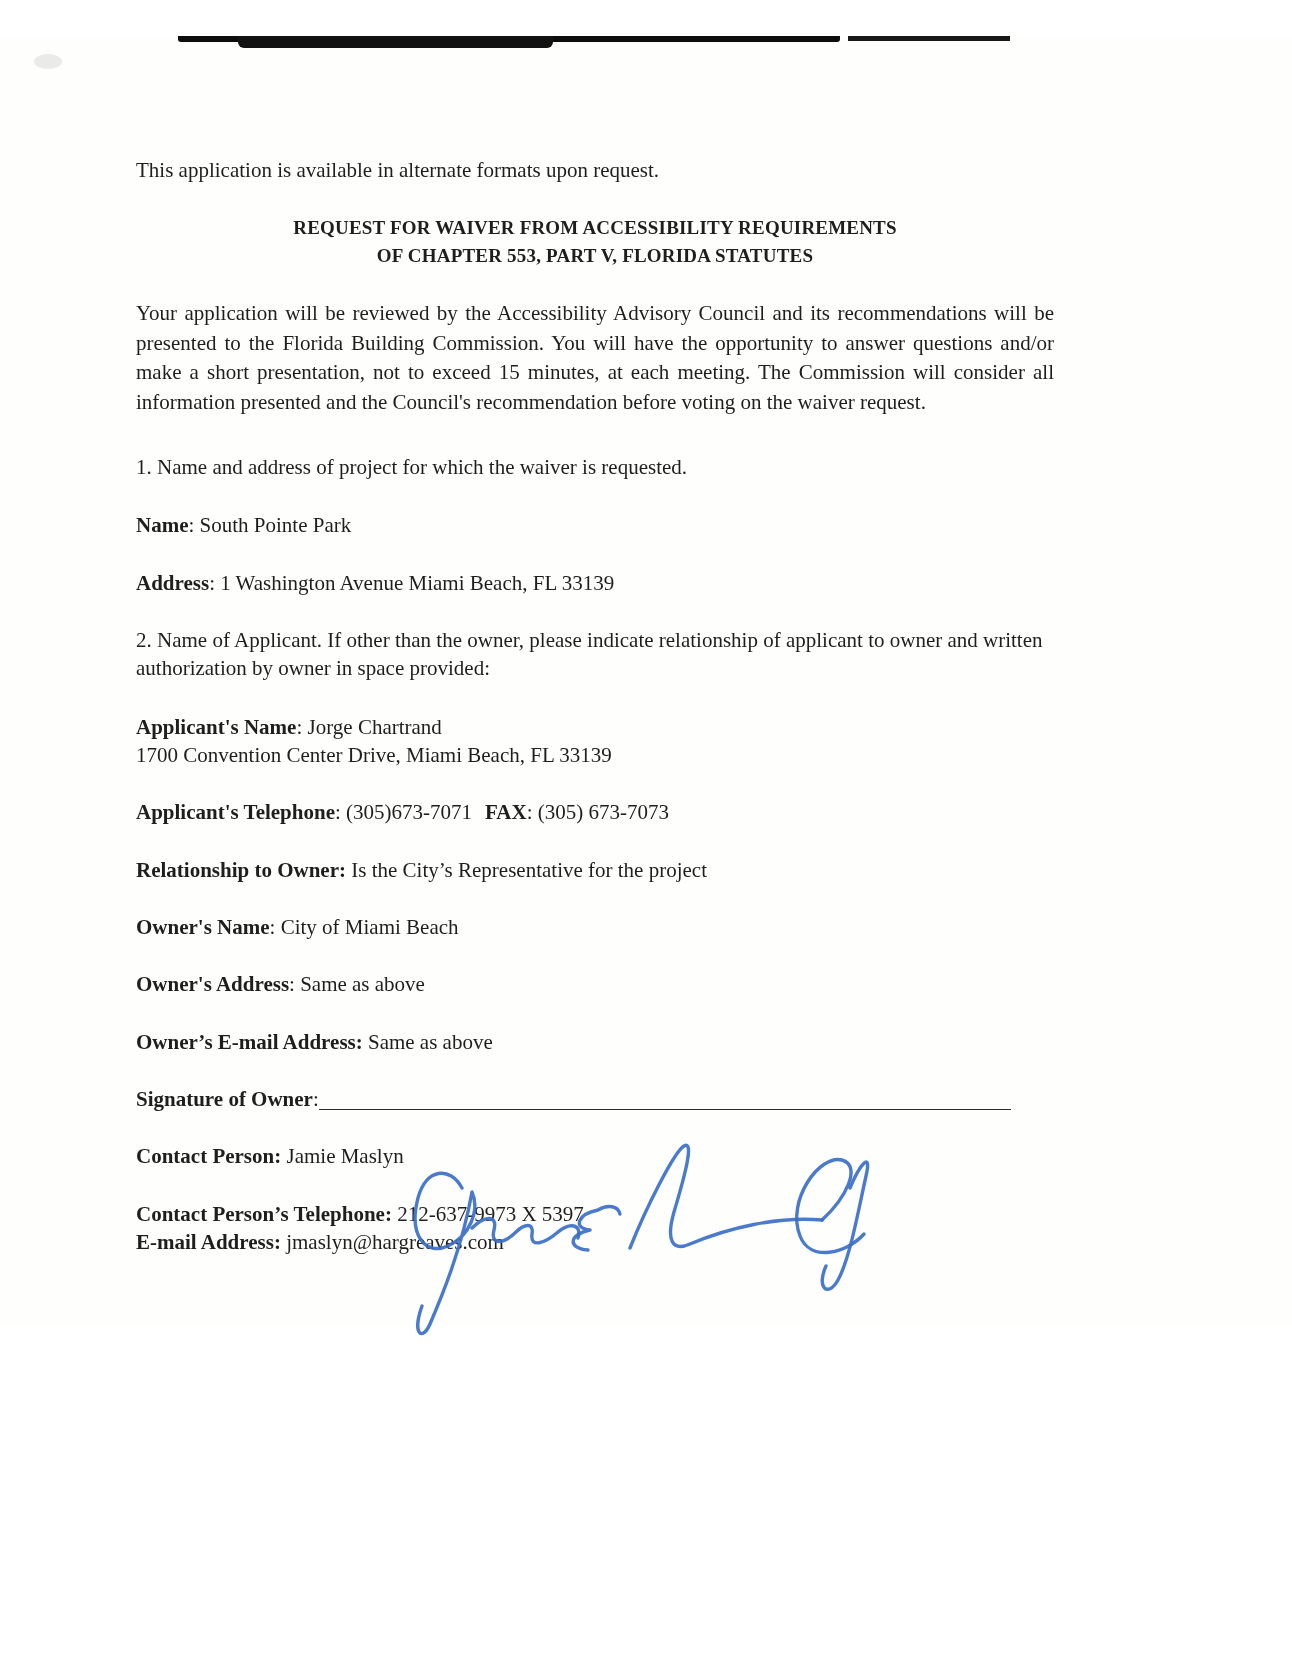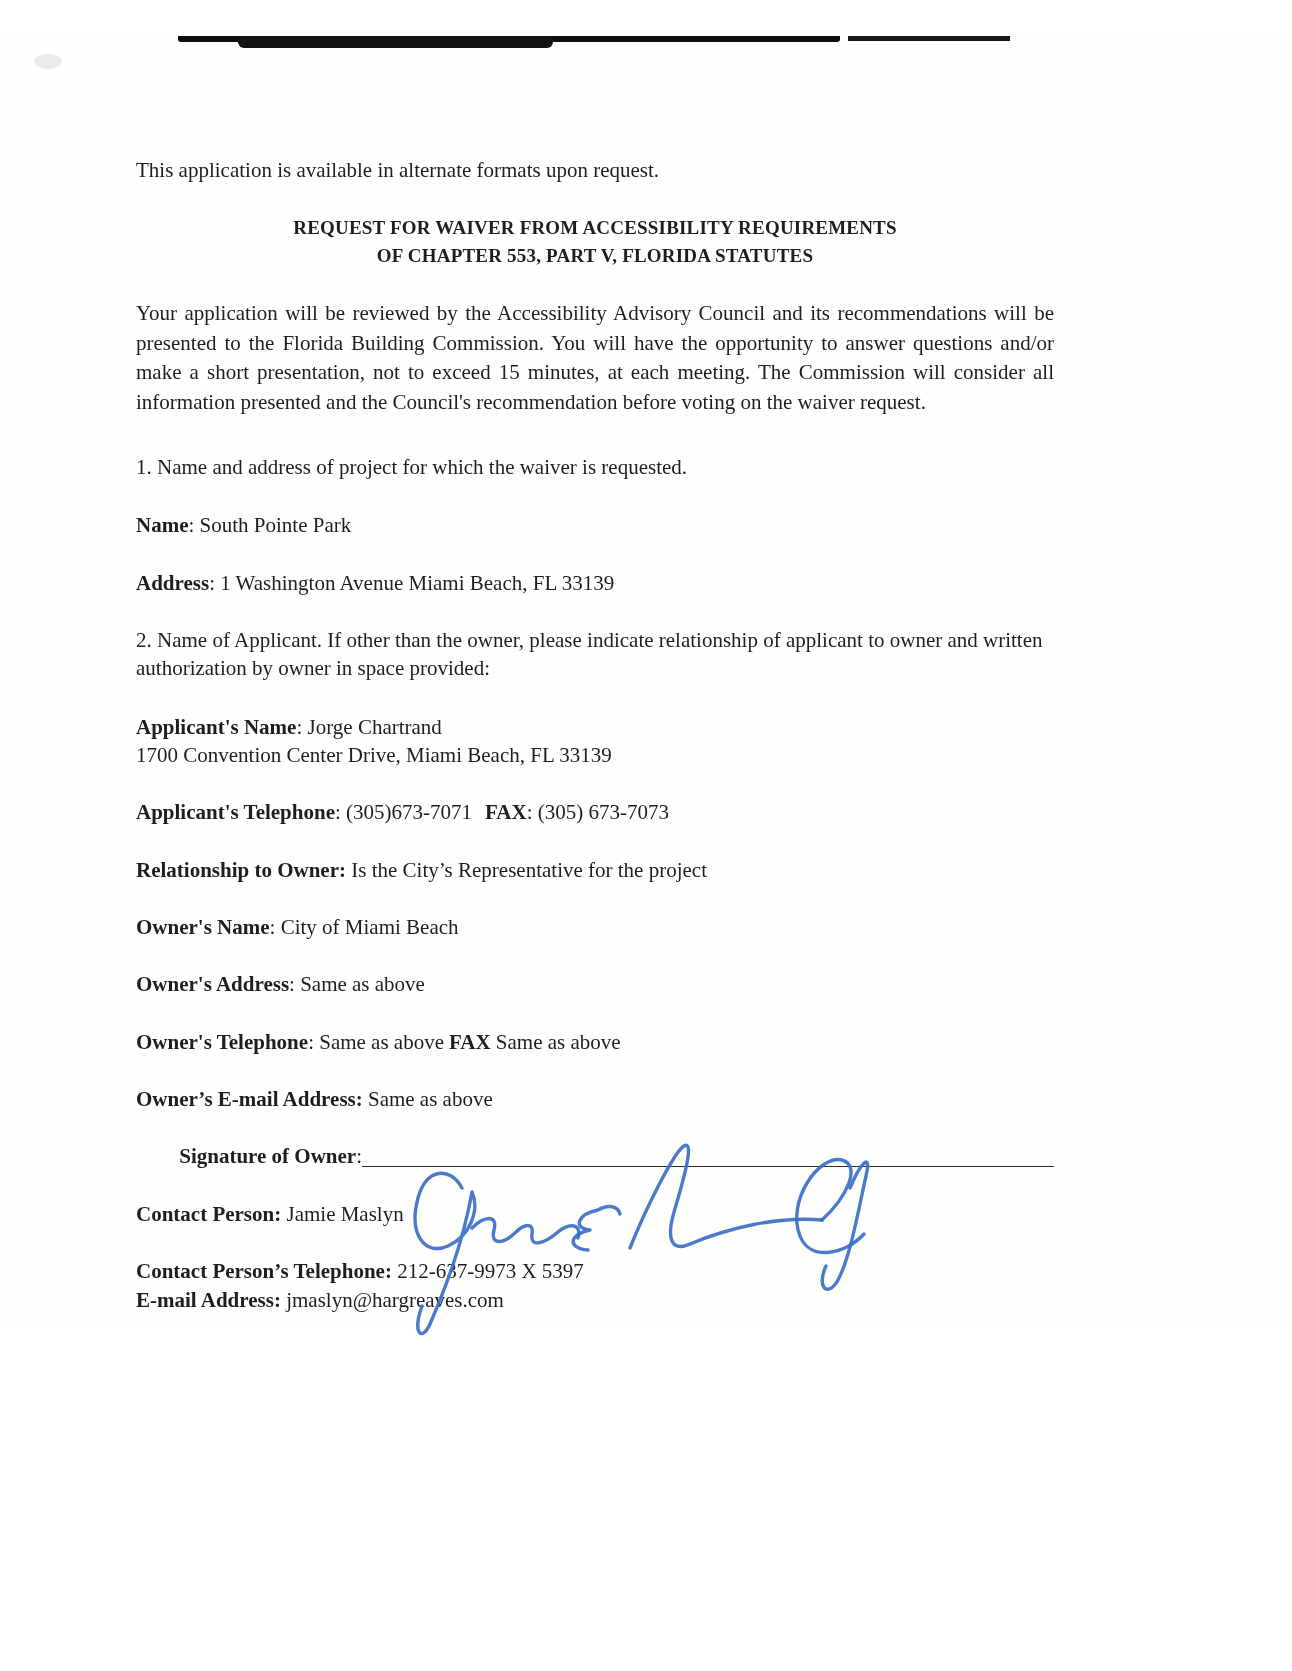--- a/index.html
+++ b/index.html
@@ -30,21 +30,21 @@
   .doc-title .title-line { display: block; }
   .intro { margin: 0 0 36px 0; text-align: justify; line-height: 1.4; }
   .heading { margin: 0 0 30px 0; }
   .heading b { font-weight: 400; }
   .field { margin: 0 0 29px 0; }
   .field b { font-weight: 700; }
   .field .gap-lg { margin-left: 13px; }
   .field .gap-sm { margin-left: 5px; }
   .field-line { display: block; }
 
-  .sig-row { display: flex; align-items: baseline; justify-content: flex-end; }
+  .sig-row { display: flex; align-items: baseline; }
   .sig-rule {
     display: inline-block;
     flex: 1 1 auto;
     max-width: 692px;
     border-bottom: 1.6px solid #2b2b2b;
     position: relative; top: 4px;
     height: 0.9em;
   }
 
   .signature-svg {
@@ -91,21 +91,20 @@
 
     <p class="field"><b>Applicant's Telephone</b><span>: (305)673-7071</span><b class="gap-lg">FAX</b><span>: (305) 673-7073</span></p>
 
 
     <p class="field"><b>Relationship to Owner:</b><span> Is the City’s Representative for the project</span></p>
 
     <p class="field"><b>Owner's Name</b><span>: City of Miami Beach</span></p>
 
     <p class="field"><b>Owner's Address</b><span>: Same as above</span></p>
 
-    <p class="field"><b>Owner's Telephone</b><span>: Same as above</span><b class="gap-sm">FAX</b><span> Same as above</span></p>
 
     <p class="field"><b>Owner’s E-mail Address:</b><span> Same as above</span></p>
 
     <p class="field sig-row">
         <b>Signature of Owner</b>
         <span>: </span>
         <span class="sig-rule"></span>
       </p>
 
     <p class="field"><b>Contact Person:</b><span> Jamie Maslyn</span></p>

